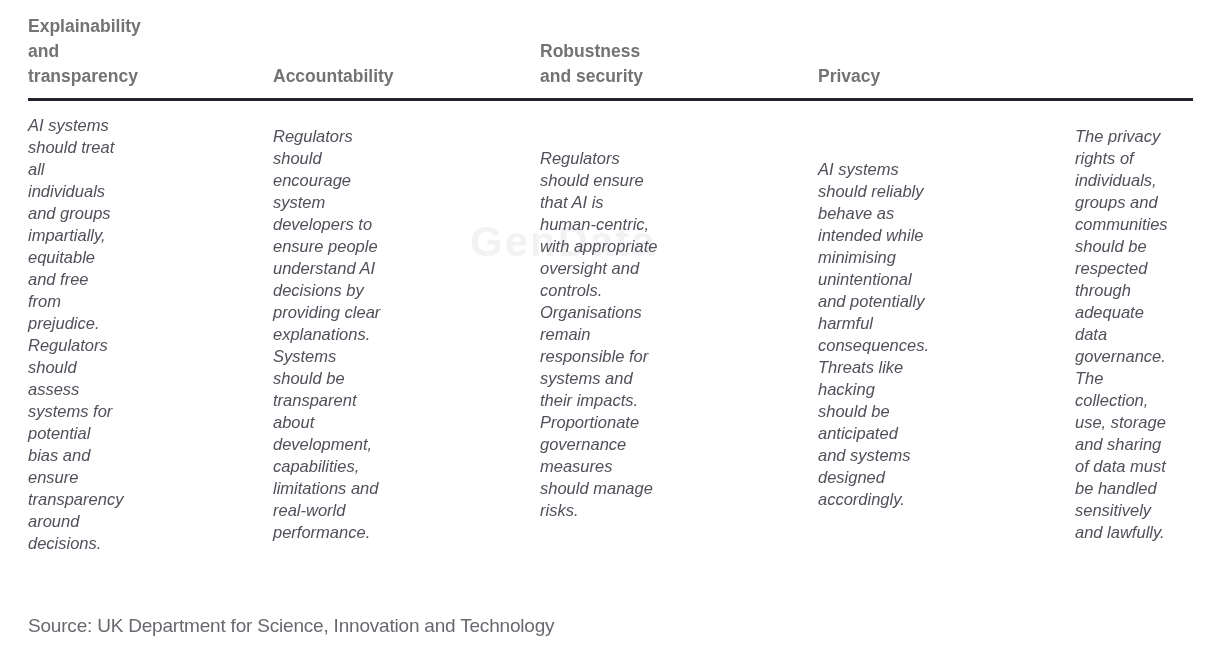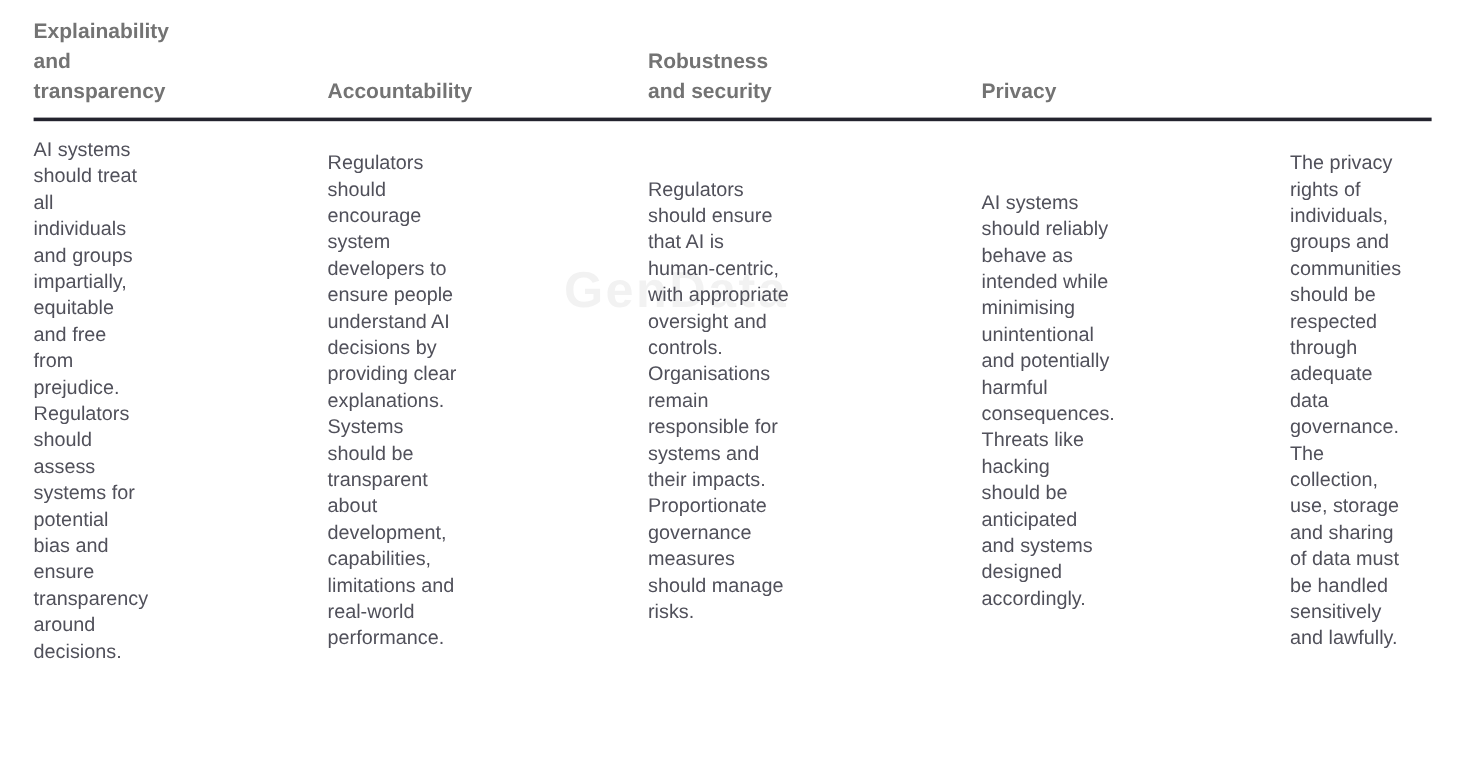--- a/index.html
+++ b/index.html
@@ -46,20 +46,21 @@
     font-weight: 700;
     color: #737373;
     line-height: 25px;
     white-space: pre-line;
   }
   .body-row {
     display: grid;
     grid-template-columns: 245px 267px 278px 257px 118px;
     align-items: center;
     height: 466px;
+    font-style: italic;
   }
   .body-cell {
     font-size: 16.5px;
     font-weight: 400;
     color: #50505a;
     line-height: 22px;
     white-space: pre-line;
   }
   .source-row {
     position: relative;
@@ -181,14 +182,17 @@
 use, storage
 and sharing
 of data must
 be handled
 sensitively
 and lawfully.</div>
     </div>
 
   </div>
 
+  <div class="source-row">
+    <span class="source-text">Source: UK Department for Science, Innovation and Technology</span>
+  </div>
 
 </div>
 
 </body></html>

